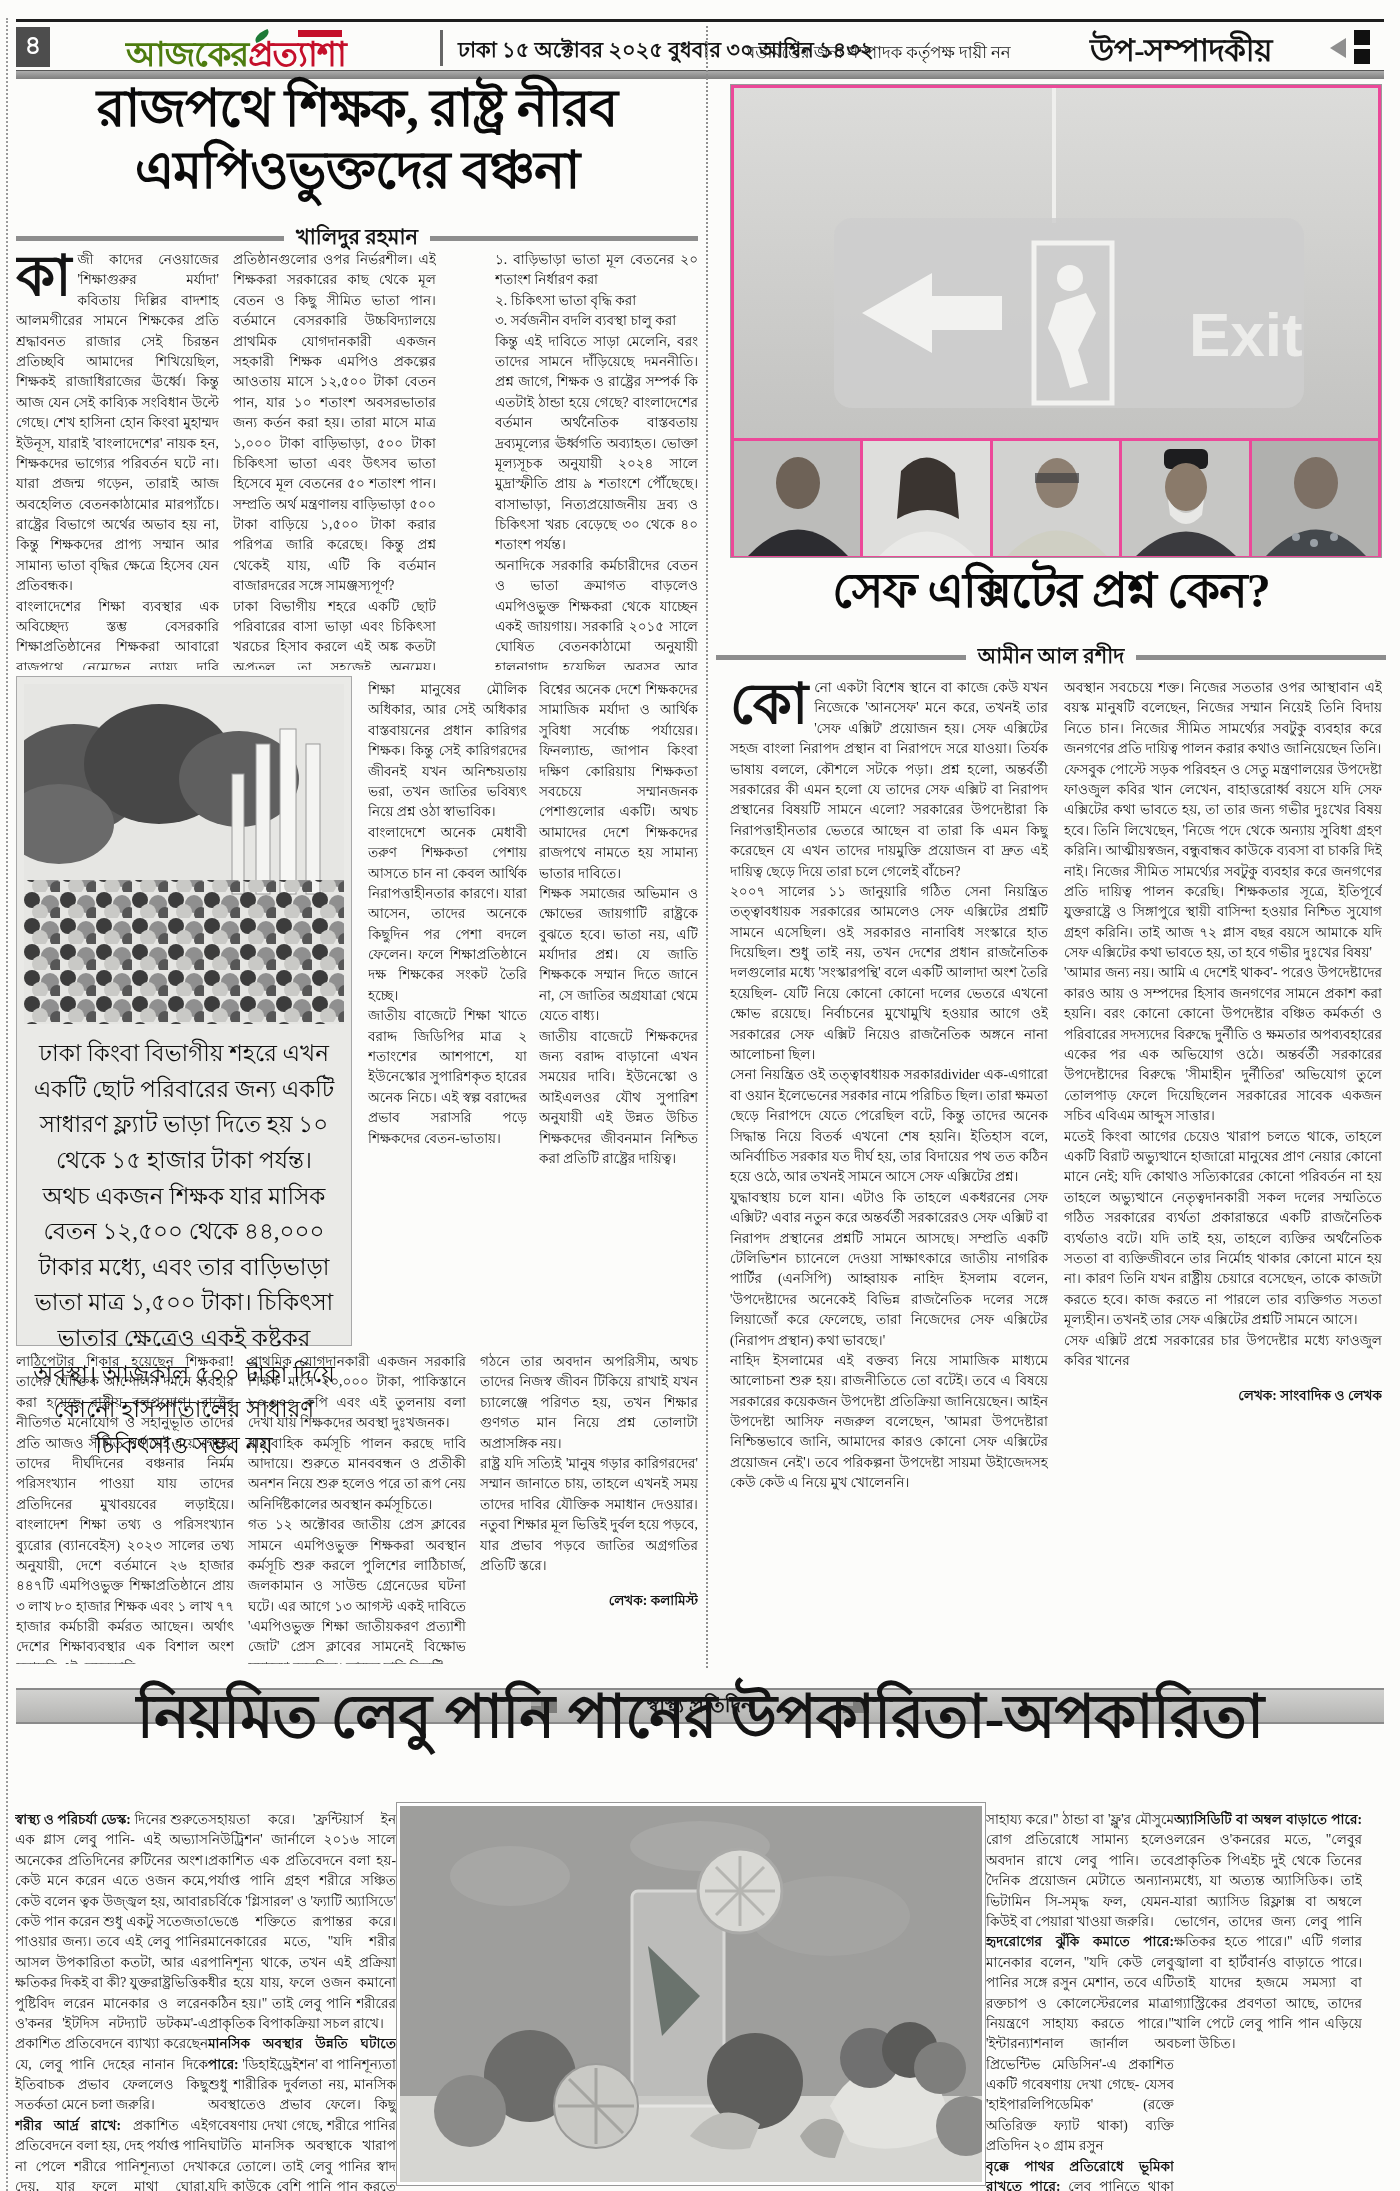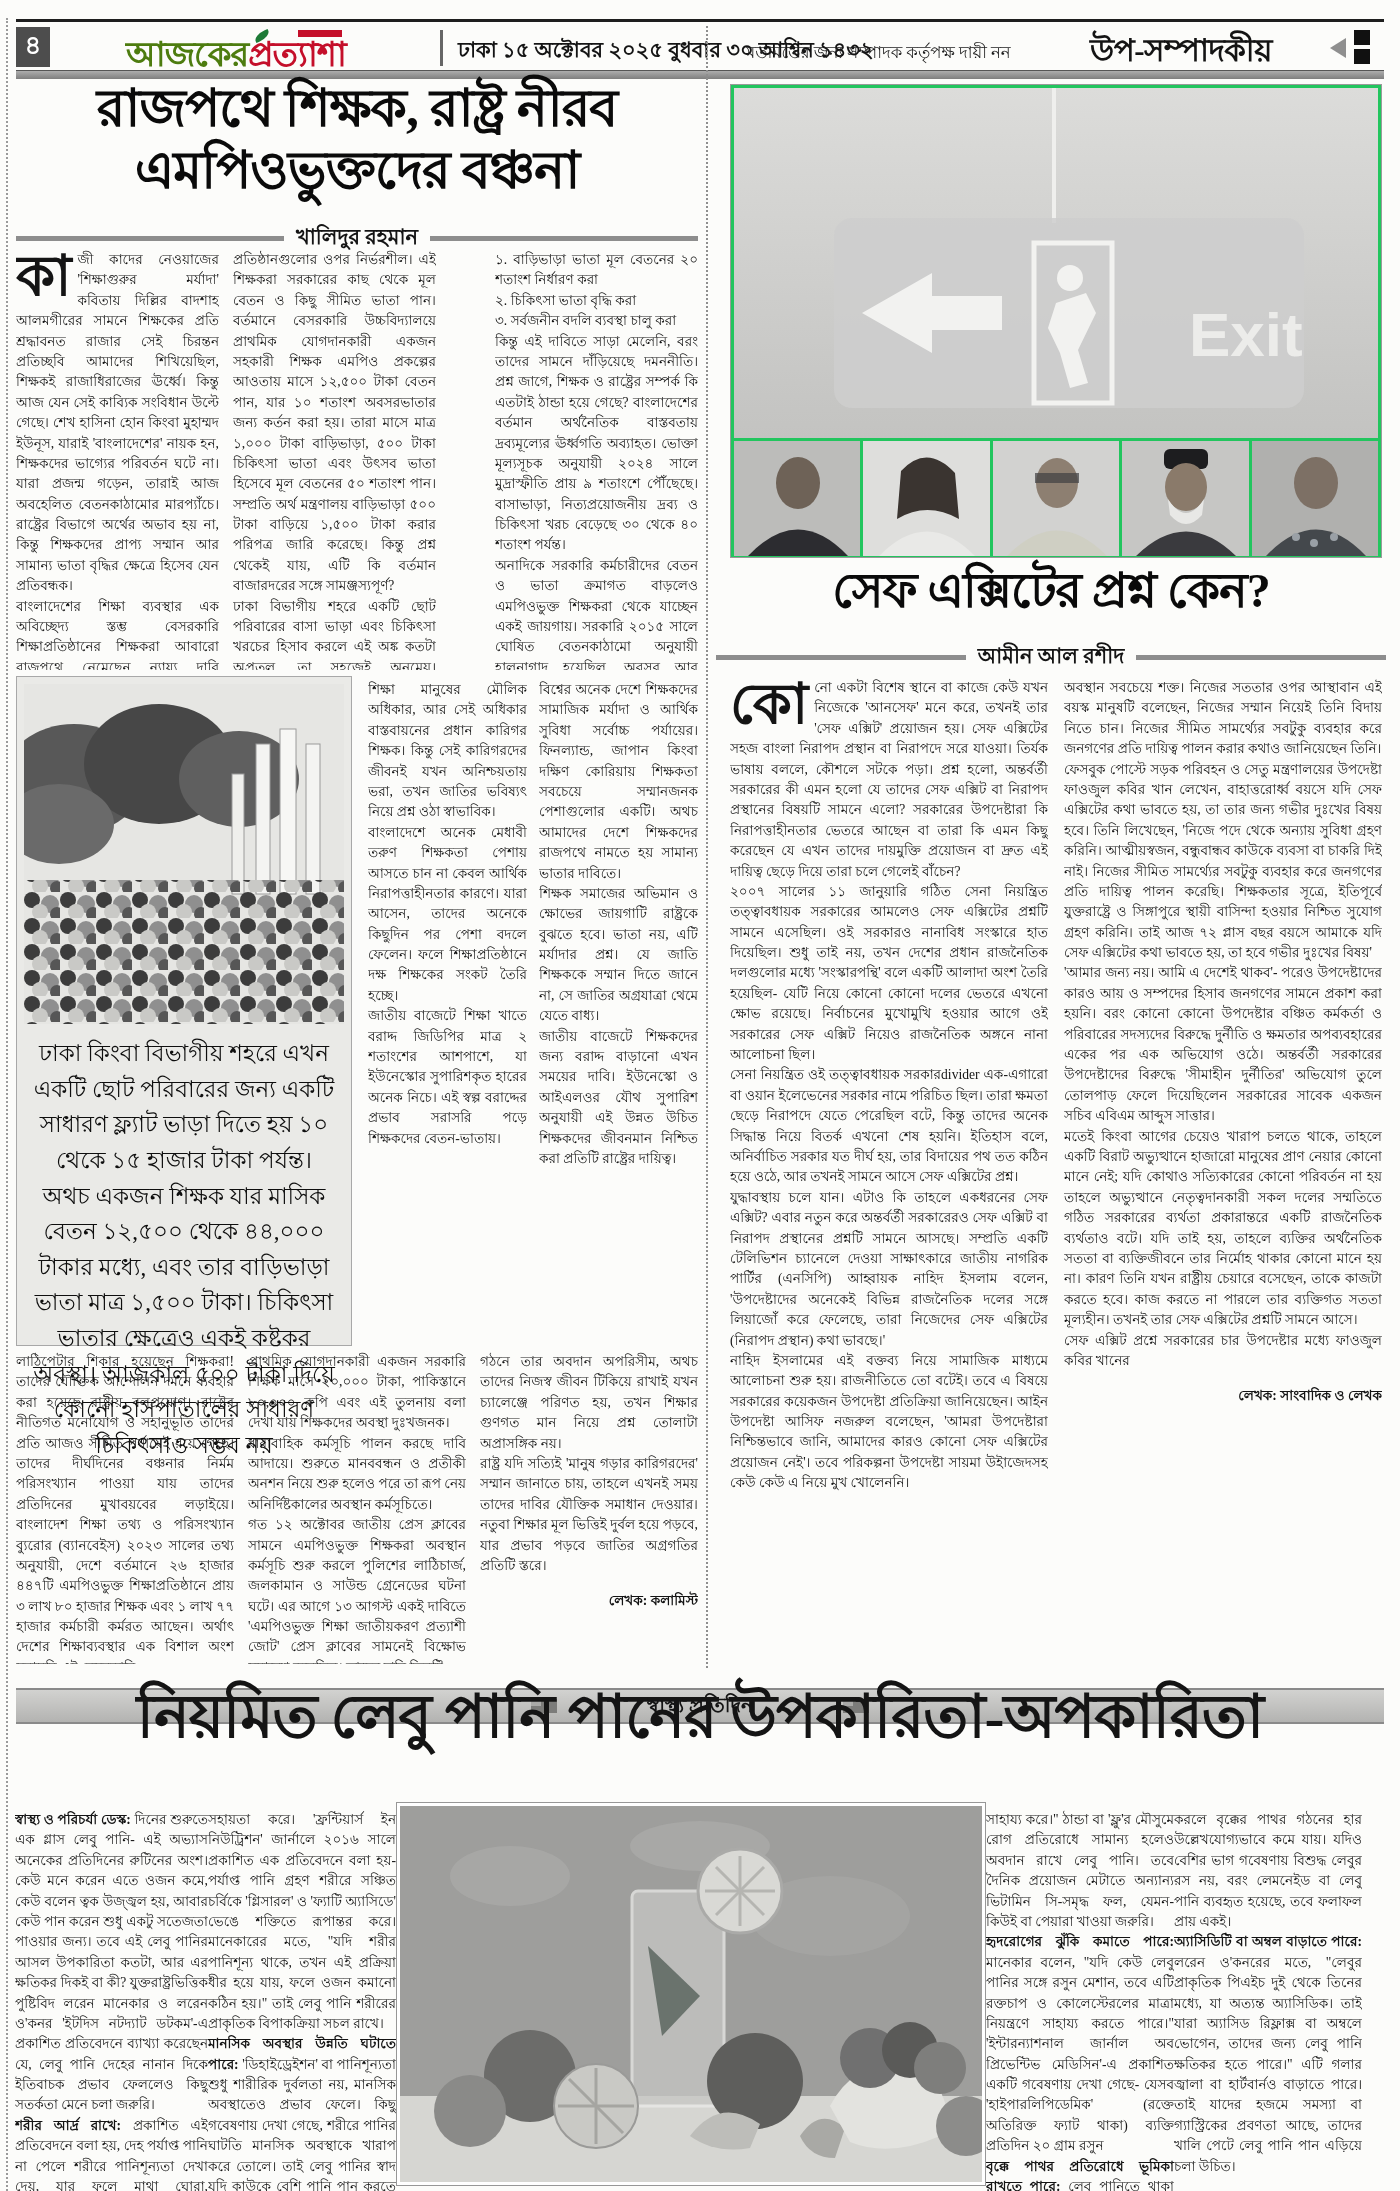--- a/index.html
+++ b/index.html
@@ -41,21 +41,21 @@
   .dropcap{float:left;font-size:56px;line-height:0.82;font-weight:800;padding:4px 6px 0 0;}
   .credit{font-weight:bold;text-align:right;font-size:13.6px;margin-top:15px;}
   
   .lzone{left:16px;width:682px;}
   .quotebox{box-sizing:border-box;width:336px;height:670px;background:#eaeae7;
             border:1px solid #a8a8a8;padding:7px;}
   .quotebox svg{display:block;}
   .pullquote{font-size:23px;line-height:1.55;text-align:center;padding:12px 6px 0 6px;color:#0e0e0e;}
   
   .rzone{left:716px;width:670px;}
-  .photobox{box-sizing:border-box;border:1px solid #9a9a9a;background:#22c55e;padding:3px;}
+  .photobox{box-sizing:border-box;border:1px solid #9a9a9a;background:#ec4899;padding:3px;}
   .portraits{display:flex;gap:3px;margin-top:3px;}
   .portrait{flex:1;height:115px;position:relative;overflow:hidden;}
   
   .hbar{left:16px;width:1368px;top:1688px;height:32px;
         background:linear-gradient(#d2d2d0,#b3b3b1);border-top:2px solid #8a8a8a;
         border-bottom:2px solid #8a8a8a;display:flex;align-items:center;justify-content:center;gap:90px;}
   .hbar .tag{font-size:20px;font-weight:bold;}
   .flagicon{width:26px;height:14px;background:#7c7c7a;position:relative;}
   .flagicon:after{content:"";position:absolute;left:0;top:0;width:10px;height:7px;background:#a9a9a7;}
   .health-headline{left:16px;width:1368px;top:1684px;font-size:60px;font-weight:800;
@@ -294,18 +294,17 @@
           <circle cx="540" cy="262" r="26" fill="#7e7e7c"></circle>
         <circle cx="566" cy="320" r="30" fill="#8c8c8a"></circle>
       </svg>
     </div>
     <div class="coltxt" style="width:188px;height:381px;">
         <p class="para">সাহায্য করে।" ঠান্ডা বা 'ফ্লু'র মৌসুমে রোগ প্রতিরোধে সামান্য হলেও অবদান রাখে লেবু পানি। তবে দৈনিক প্রয়োজন মেটাতে অন্যান্য ভিটামিন সি-সমৃদ্ধ ফল, যেমন- কিউই বা পেয়ারা খাওয়া জরুরি।</p>
         <p class="para"><b>হৃদরোগের ঝুঁকি কমাতে পারে: </b>মানেকার বলেন, "যদি কেউ লেবু পানির সঙ্গে রসুন মেশান, তবে এটি রক্তচাপ ও কোলেস্টেরলের মাত্রা নিয়ন্ত্রণে সাহায্য করতে পারে।" 'ইন্টারন্যাশনাল জার্নাল অব প্রিভেন্টিভ মেডিসিন'-এ প্রকাশিত একটি গবেষণায় দেখা গেছে- যেসব 'হাইপারলিপিডেমিক' (রক্তে অতিরিক্ত ফ্যাট থাকা) ব্যক্তি প্রতিদিন ২০ গ্রাম রসুন</p>
         <p class="para"><b>বৃক্কে পাথর প্রতিরোধে ভূমিকা রাখতে পারে: </b>লেবু পানিতে থাকা 'সাইট্রিক অ্যাসিড' বৃক্কে পাথর গঠন প্রতিরোধে সাহায্য করতে পারে। নিয়মিত লেবু পানি পান</p>
       </div>
     <div class="coltxt" style="width:188px;height:381px;">
-        <p class="para">করলে বৃক্কের পাথর গঠনের হার উল্লেখযোগ্যভাবে কমে যায়। যদিও বেশির ভাগ গবেষণায় বিশুদ্ধ লেবুর রস নয়, বরং লেমনেইড বা লেবু পানি ব্যবহৃত হয়েছে, তবে ফলাফল প্রায় একই।</p>
         <p class="para"><b>অ্যাসিডিটি বা অম্বল বাড়াতে পারে: </b>লরেন ও'কনরের মতে, "লেবুর প্রাকৃতিক পিএইচ দুই থেকে তিনের মধ্যে, যা অত্যন্ত অ্যাসিডিক। তাই যারা অ্যাসিড রিফ্লাক্স বা অম্বলে ভোগেন, তাদের জন্য লেবু পানি ক্ষতিকর হতে পারে।" এটি গলার জ্বালা বা হার্টবার্নও বাড়াতে পারে। তাই যাদের হজমে সমস্যা বা গ্যাস্ট্রিকের প্রবণতা আছে, তাদের খালি পেটে লেবু পানি পান এড়িয়ে চলা উচিত।</p>
       </div>
   </div>
 
 </div>
 
 </body></html>

